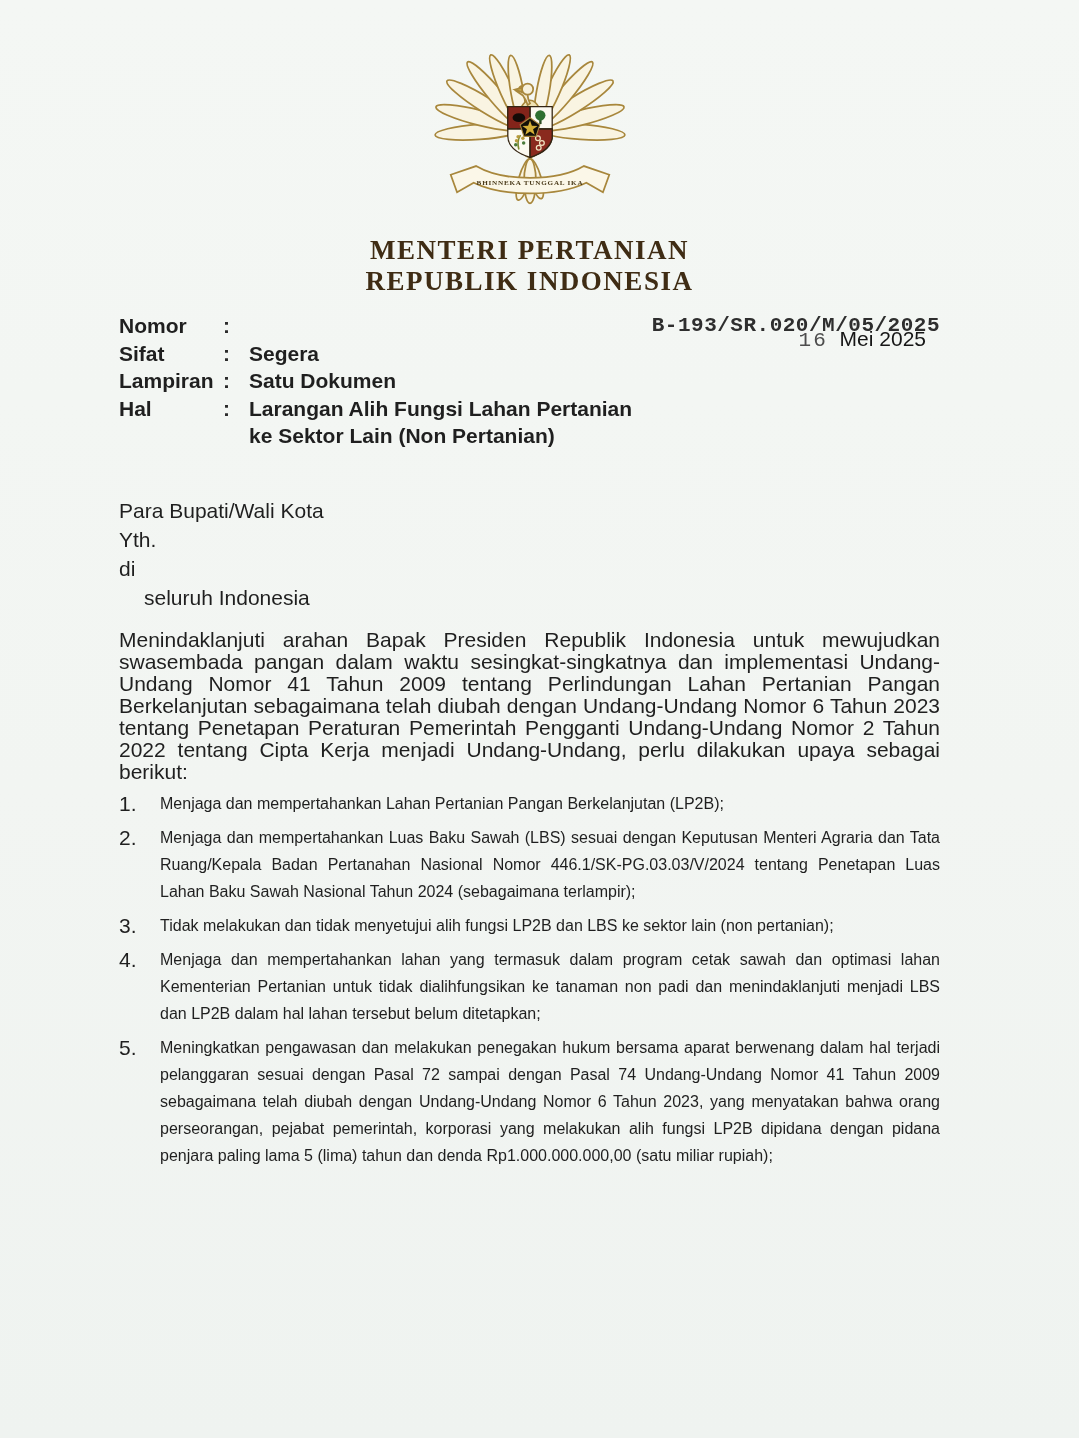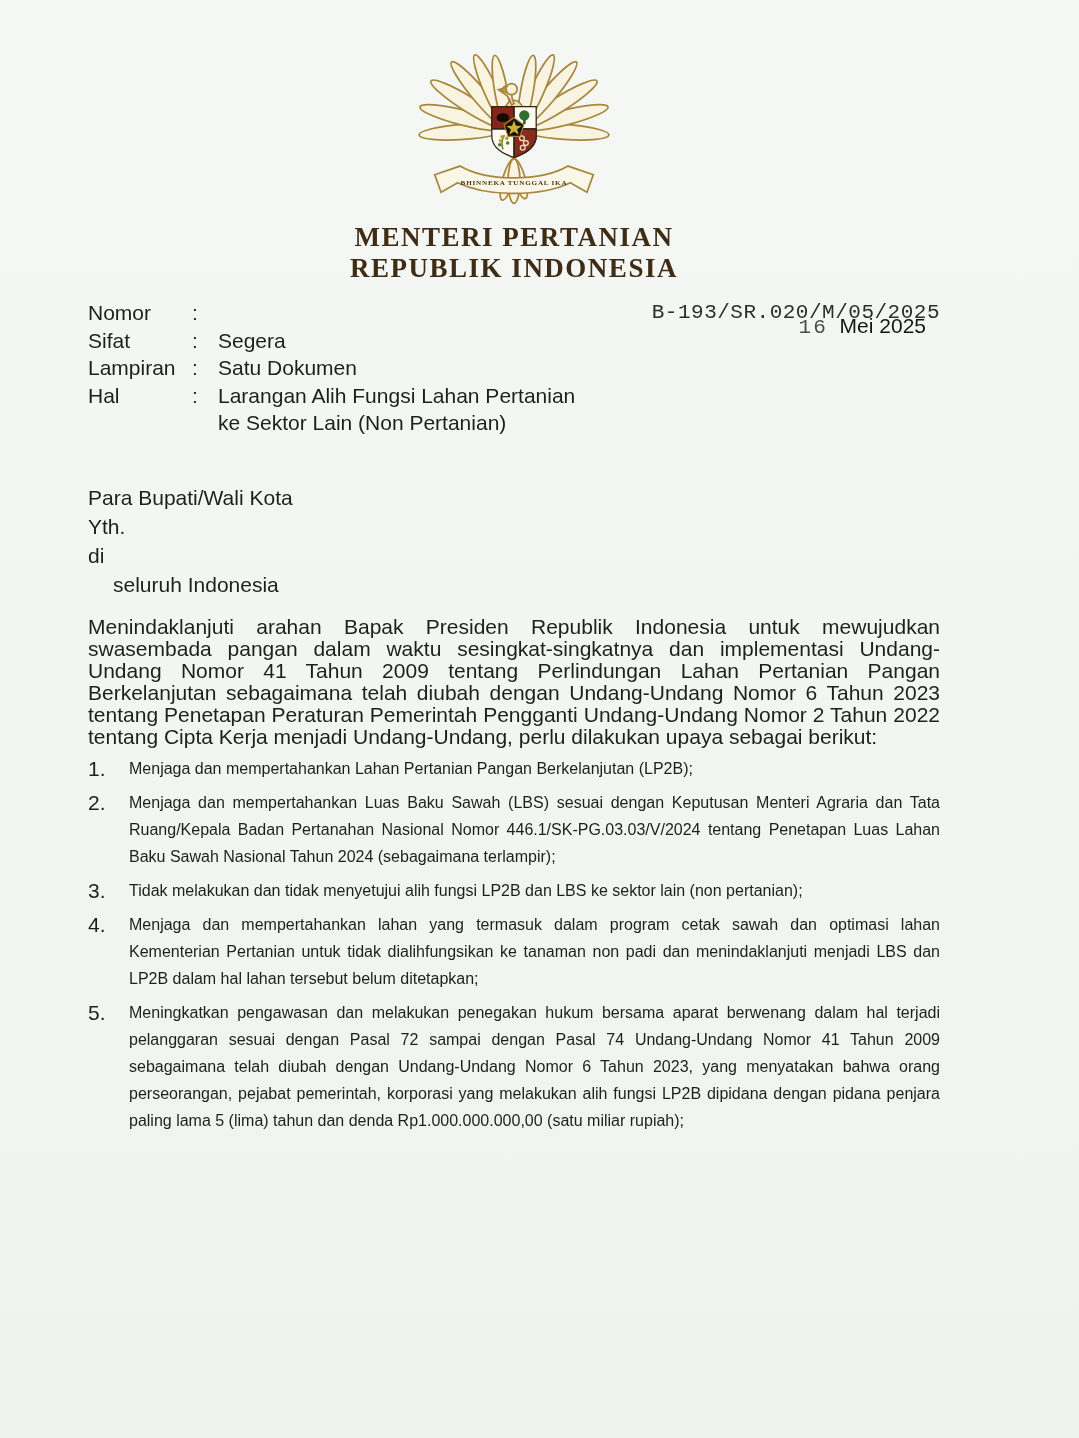--- a/index.html
+++ b/index.html
@@ -6,37 +6,37 @@
   html,body { background:#e9ece9; }
   .page {
     position:relative;
     width:1079px; height:1438px;
     margin:0 auto;
     background:linear-gradient(180deg,#f4f7f4 0%,#f2f5f2 55%,#eff3f0 100%);
     font-family:"Liberation Sans", sans-serif;
     color:#1f1f1f;
     overflow:hidden;
   }
-  .content { padding:40px 139px 0 88px; }
+  .content { padding:40px 139px 0 119px; }
 
   
   .emblem-wrap { text-align:center; }
   .emblem-wrap svg { display:inline-block; }
-  .ministry { text-align:center; margin-top:2px; }
+  .ministry { text-align:center; margin-top:15px; }
   .ministry .line {
     font-family:"Liberation Serif", serif;
     font-weight:bold;
     font-size:27px; line-height:31px;
     letter-spacing:1.5px;
     color:#3f2c14;
   }
 
   
   .meta { position:relative; margin-top:15px; font-size:21px; line-height:27.5px; }
-  .meta-row { display:grid; grid-template-columns:104px 26px 1fr; }
+  .meta-row { display:grid; grid-template-columns:104px 26px 1fr;font-weight:bold; }
   .meta-label { }
   .meta-colon { color:#2a2a2a; }
   .meta-value {}
   .mono { font-family:"Liberation Mono","DejaVu Sans Mono",monospace; letter-spacing:0.5px; color:#2e2e2e;text-align:right; }
   .date-line { position:absolute; top:13px; right:14px; font-size:21px;text-align:right; }
   .date-day { font-family:"Liberation Mono","DejaVu Sans Mono",monospace; color:#4d4d4d; letter-spacing:2px; margin-right:6px; }
   .date-rest { color:#161616; }
 
   
   .addressee { margin-top:46px; font-size:21px; line-height:29px; }

